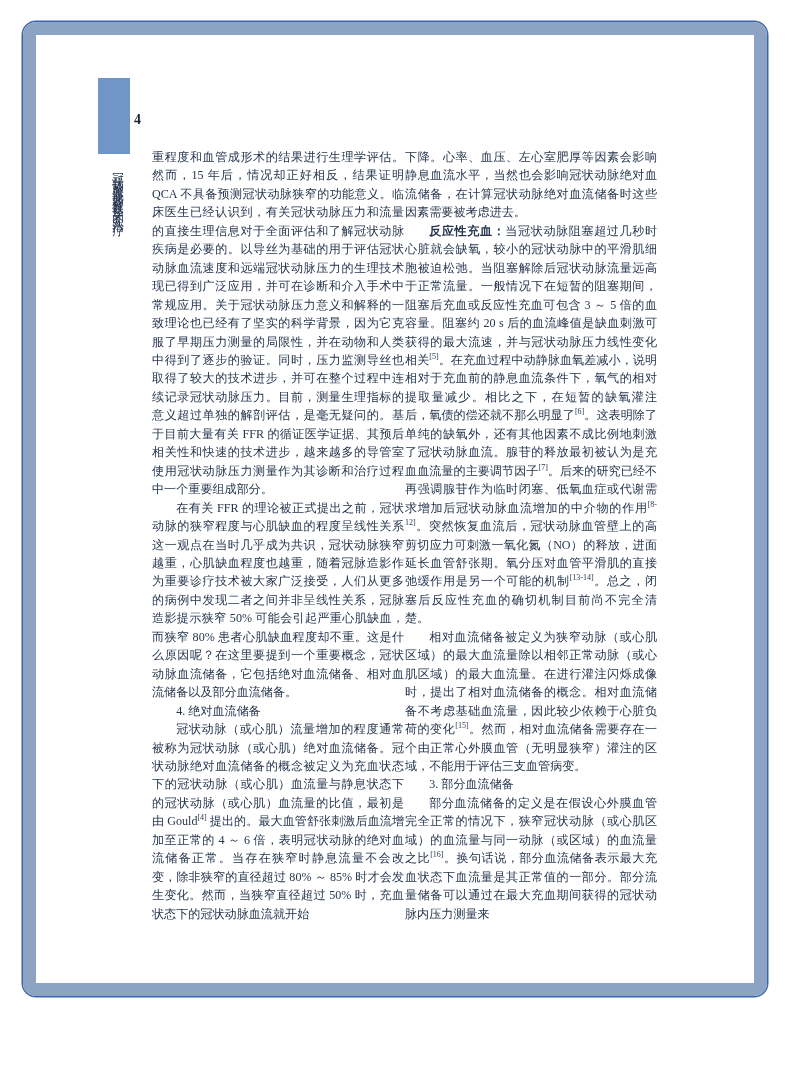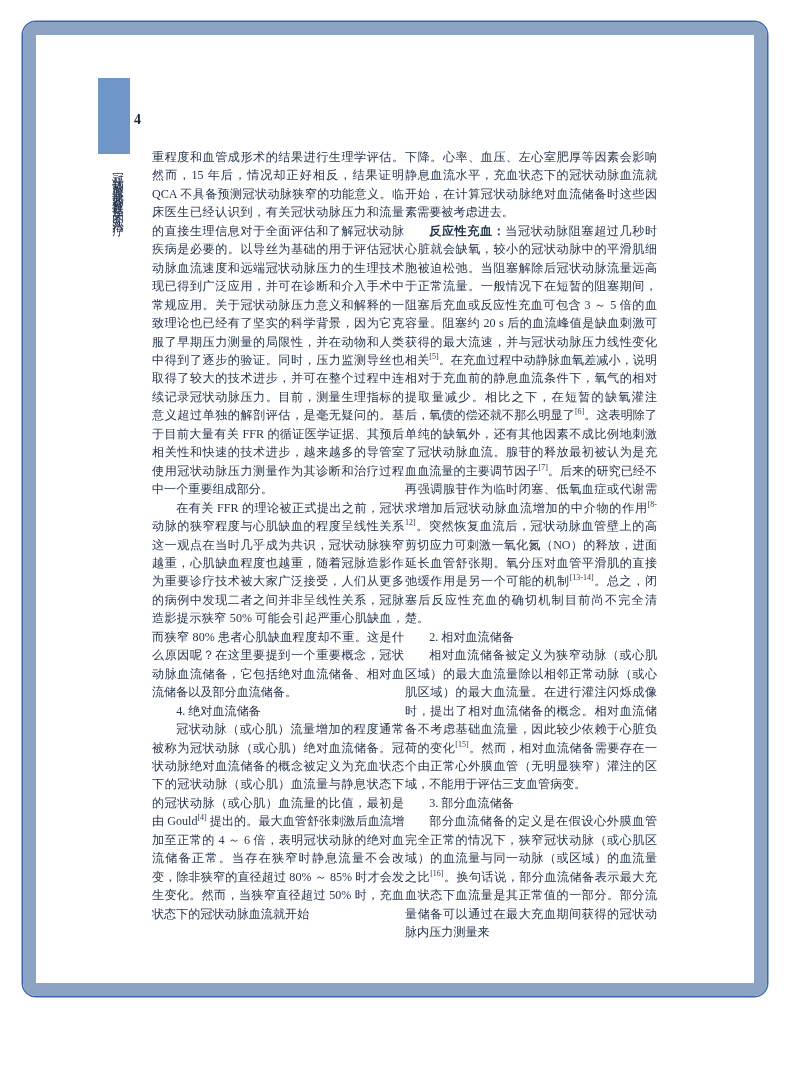--- a/index.html
+++ b/index.html
@@ -50,20 +50,19 @@
   <div class="tab"></div>
   <div class="pagenum">4</div>
   <div class="side-title">冠状动脉血流储备分数指导的介入治疗</div>
   <div class="col col-left">
       <p>重程度和血管成形术的结果进行生理学评估。然而，15 年后，情况却正好相反，结果证明 QCA 不具备预测冠状动脉狭窄的功能意义。临床医生已经认识到，有关冠状动脉压力和流量的直接生理信息对于全面评估和了解冠状动脉疾病是必要的。以导丝为基础的用于评估冠状动脉血流速度和远端冠状动脉压力的生理技术现已得到广泛应用，并可在诊断和介入手术中常规应用。关于冠状动脉压力意义和解释的一致理论也已经有了坚实的科学背景，因为它克服了早期压力测量的局限性，并在动物和人类中得到了逐步的验证。同时，压力监测导丝也取得了较大的技术进步，并可在整个过程中连续记录冠状动脉压力。目前，测量生理指标的意义超过单独的解剖评估，是毫无疑问的。基于目前大量有关 FFR 的循证医学证据、其预后相关性和快速的技术进步，越来越多的导管室使用冠状动脉压力测量作为其诊断和治疗过程中一个重要组成部分。</p>
       <p class="indent">在有关 FFR 的理论被正式提出之前，冠状动脉的狭窄程度与心肌缺血的程度呈线性关系这一观点在当时几乎成为共识，冠状动脉狭窄越重，心肌缺血程度也越重，随着冠脉造影作为重要诊疗技术被大家广泛接受，人们从更多的病例中发现二者之间并非呈线性关系，冠脉造影提示狭窄 50% 可能会引起严重心肌缺血，而狭窄 80% 患者心肌缺血程度却不重。这是什么原因呢？在这里要提到一个重要概念，冠状动脉血流储备，它包括绝对血流储备、相对血流储备以及部分血流储备。</p>
       <p class="indent">4. 绝对血流储备</p>
       <p class="indent">冠状动脉（或心肌）流量增加的程度通常被称为冠状动脉（或心肌）绝对血流储备。冠状动脉绝对血流储备的概念被定义为充血状态下的冠状动脉（或心肌）血流量与静息状态下的冠状动脉（或心肌）血流量的比值，最初是由 Gould<sup>[4]</sup> 提出的。最大血管舒张刺激后血流增加至正常的 4 ～ 6 倍，表明冠状动脉的绝对血流储备正常。当存在狭窄时静息流量不会改变，除非狭窄的直径超过 80% ～ 85% 时才会发生变化。然而，当狭窄直径超过 50% 时，充血状态下的冠状动脉血流就开始</p>
     </div>
   <div class="col col-right">
-      <p>下降。心率、血压、左心室肥厚等因素会影响静息血流水平，充血状态下的冠状动脉血流就开始，在计算冠状动脉绝对血流储备时这些因素需要被考虑进去。</p>
+      <p>下降。心率、血压、左心室肥厚等因素会影响静息血流水平，当然也会影响冠状动脉绝对血流储备，在计算冠状动脉绝对血流储备时这些因素需要被考虑进去。</p>
       <p class="indent"><b class="lead">反应性充血：</b>当冠状动脉阻塞超过几秒时心脏就会缺氧，较小的冠状动脉中的平滑肌细胞被迫松弛。当阻塞解除后冠状动脉流量远高于正常流量。一般情况下在短暂的阻塞期间，阻塞后充血或反应性充血可包含 3 ～ 5 倍的血容量。阻塞约 20 s 后的血流峰值是缺血刺激可获得的最大流速，并与冠状动脉压力线性变化相关<sup>[5]</sup>。在充血过程中动静脉血氧差减小，说明相对于充血前的静息血流条件下，氧气的相对提取量减少。相比之下，在短暂的缺氧灌注后，氧债的偿还就不那么明显了<sup>[6]</sup>。这表明除了单纯的缺氧外，还有其他因素不成比例地刺激了冠状动脉血流。腺苷的释放最初被认为是充血血流量的主要调节因子<sup>[7]</sup>。后来的研究已经不再强调腺苷作为临时闭塞、低氧血症或代谢需求增加后冠状动脉血流增加的中介物的作用<sup>[8-12]</sup>。突然恢复血流后，冠状动脉血管壁上的高剪切应力可刺激一氧化氮（NO）的释放，进面延长血管舒张期。氧分压对血管平滑肌的直接弛缓作用是另一个可能的机制<sup>[13-14]</sup>。总之，闭塞后反应性充血的确切机制目前尚不完全清楚。</p>
-      <p class="indent">2. 相对血流储备</p>
       <p class="indent">相对血流储备被定义为狭窄动脉（或心肌区域）的最大血流量除以相邻正常动脉（或心肌区域）的最大血流量。在进行灌注闪烁成像时，提出了相对血流储备的概念。相对血流储备不考虑基础血流量，因此较少依赖于心脏负荷的变化<sup>[15]</sup>。然而，相对血流储备需要存在一个由正常心外膜血管（无明显狭窄）灌注的区域，不能用于评估三支血管病变。</p>
       <p class="indent">3. 部分血流储备</p>
       <p class="indent">部分血流储备的定义是在假设心外膜血管完全正常的情况下，狭窄冠状动脉（或心肌区域）的血流量与同一动脉（或区域）的血流量之比<sup>[16]</sup>。换句话说，部分血流储备表示最大充血状态下血流量是其正常值的一部分。部分流量储备可以通过在最大充血期间获得的冠状动脉内压力测量来</p>
     </div>
 </div>
 
 </body></html>

